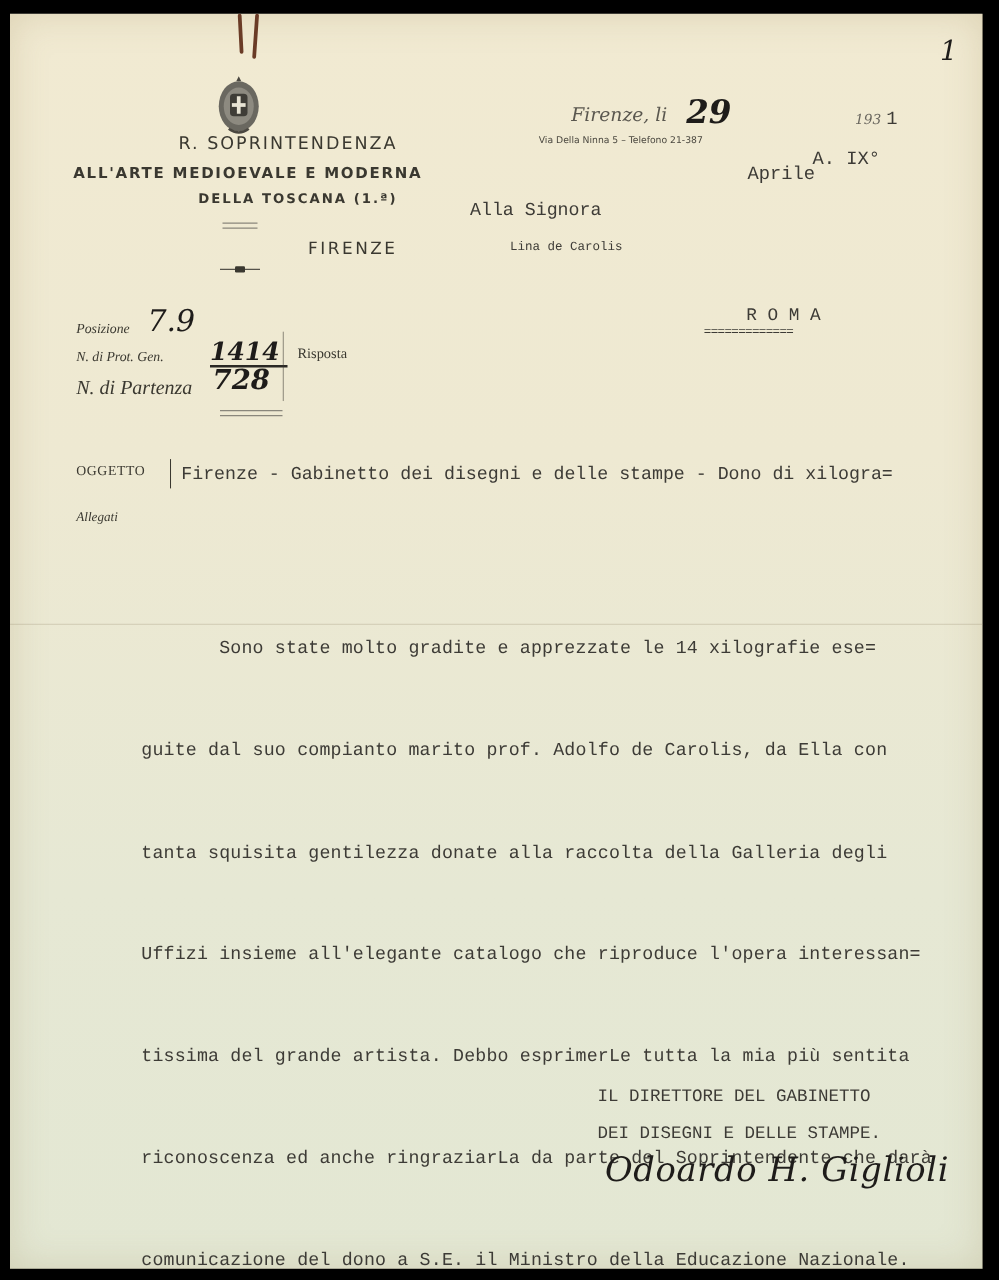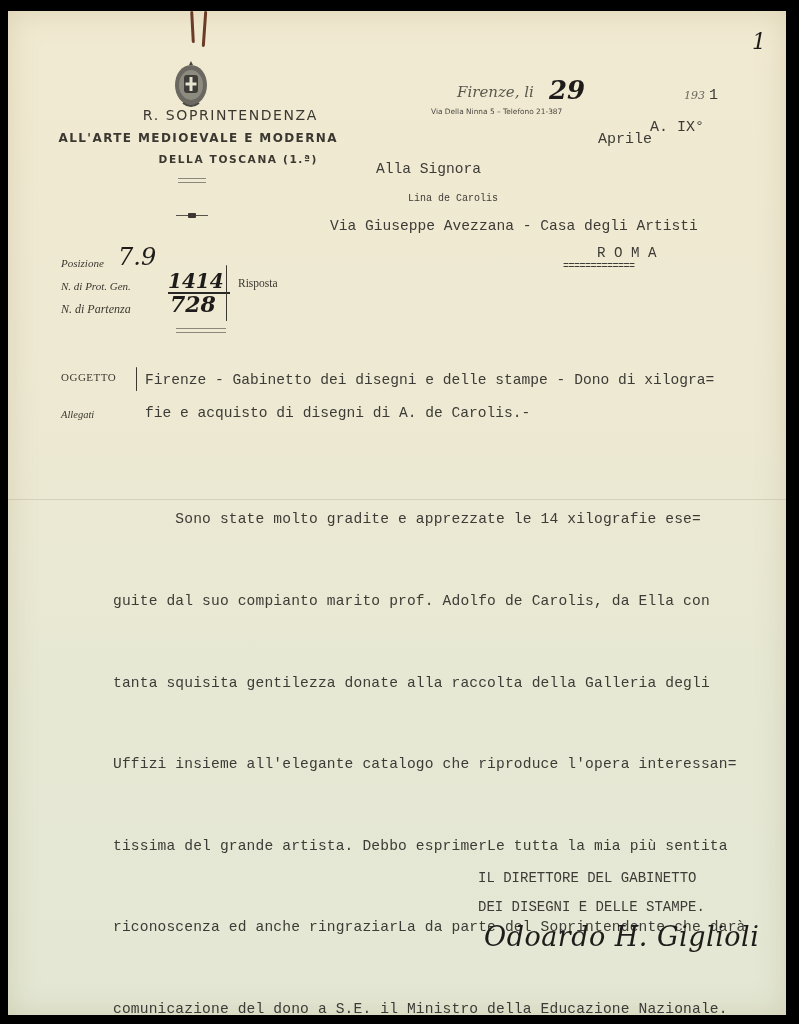--- a/index.html
+++ b/index.html
@@ -40,53 +40,52 @@
     <rect x="11" y="16" width="14" height="18" rx="3" fill="#3f3d37"></rect>
     <rect x="16.5" y="18" width="3" height="14" fill="#e8e4d4"></rect>
     <rect x="12.5" y="23.5" width="11" height="3" fill="#e8e4d4"></rect>
     <path d="M10 44 Q18 50 26 44" stroke="#4a4740" stroke-width="2" fill="none"></path>
   </svg>
 
   <div class="abs sans header-line" style="left:60px; width:250px; top:96px; font-size:14px; letter-spacing:1.6px;">R. SOPRINTENDENZA</div>
   <div class="abs sans header-line" style="left:40px; width:290px; top:120px; font-size:12px; font-weight:bold; letter-spacing:1.4px;">ALL'ARTE MEDIOEVALE E MODERNA</div>
   <div class="abs sans header-line" style="left:60px; width:250px; top:142px; font-size:10.6px; font-weight:bold; letter-spacing:1.6px;">DELLA TOSCANA (1.ª)</div>
   <div class="dbl" style="left:170px; width:28px; top:167px;"></div>
+  <div class="abs sans header-line" style="left:60px; width:250px; top:180px; font-size:13.5px; letter-spacing:2px;">FIRENZE</div>
   <div class="abs" style="left:168px; top:204px; width:32px; height:1px; background:#55524a;"></div>
   <div class="abs" style="left:180px; top:202px; width:8px; height:5px; background:#3a3830; border-radius:1px;"></div>
 
   <div class="abs hand" style="left:449px; top:72px; font-size:15px; color:#5a574f;">Firenze, li</div>
   <div class="abs hand" style="left:541px; top:64px; font-size:26px; font-weight:bold;">29</div>
   <div class="abs mono" style="left:590px; top:76px; font-size:15px;margin-top:44px;">Aprile</div>
   <div class="abs hand" style="left:676px; top:78px; font-size:11px; color:#6a675f;font-style:italic;">193</div>
   <div class="abs mono" style="left:701px; top:76px; font-size:15px;">1</div>
   <div class="abs sans" style="left:423px; top:96px; font-size:7.4px; color:#4a473f;">Via Della Ninna 5 – Telefono 21-387</div>
   <div class="abs mono" style="left:642px; top:108px; font-size:15px;">A. IX°</div>
 
   <div class="abs mono" style="left:368px; top:150px; font-size:14.6px;">Alla Signora</div>
   <div class="abs mono" style="left:400px; top:182px; font-size:10px;">Lina de Carolis</div>
-  <div class="abs mono" style="left:322px; top:207px; font-size:14.6px;">Via Giuseppe Avezzana - Casa degli Artisti</div>
   <div class="abs mono" style="left:589px; top:234px; font-size:14.2px;">R O M A</div>
   <div class="abs mono" style="left:555px; top:250px; font-size:10px; letter-spacing:-0.5px;">=============</div>
 
   <div class="abs serif" style="left:53px; top:246px; font-size:11px; font-style:italic;">Posizione</div>
   <div class="abs hand" style="left:110px; top:232px; font-size:24px;">7.9</div>
   <div class="abs serif" style="left:53px; top:269px; font-size:11px; font-style:italic;">N. di Prot. Gen.</div>
   <div class="abs hand" style="left:160px; top:258px; font-size:20px; font-weight:bold;">1414</div>
   <div class="abs" style="left:160px; top:281px; width:62px; height:1.5px; background:#2a2824;"></div>
   <div class="abs serif" style="left:230px; top:266px; font-size:11.5px;">Risposta</div>
-  <div class="abs serif" style="left:53px; top:291px; font-size:12px; font-style:italic;">N. di Partenza</div>
+  <div class="abs serif" style="left:53px; top:291px; font-size:16px; font-style:italic;">N. di Partenza</div>
   <div class="abs hand" style="left:162px; top:280px; font-size:22px; font-weight:bold;">728</div>
   <div class="brace" style="left:218px; top:254px; height:56px;"></div>
   <div class="dbl" style="left:168px; width:50px; top:317px;"></div>
 
   <div class="abs serif" style="left:53px; top:360px; font-size:11px; letter-spacing:0.5px;">OGGETTO</div>
   <div class="brace" style="left:128px; top:356px; height:24px;"></div>
   <div class="abs serif" style="left:53px; top:398px; font-size:10.5px; font-style:italic;">Allegati</div>
   <div class="abs mono" style="left:137px; top:361px; font-size:14.6px;">Firenze - Gabinetto dei disegni e delle stampe - Dono di xilogra=</div>
-  <div class="abs mono" style="left:137px; top:394px; font-size:14.6px;">fie e acquisto di disegni di A. de Carolis.-</div>
 
   <div class="abs mono body-text" style="left:105px; top:441px;">
     <div>       Sono state molto gradite e apprezzate le 14 xilografie ese=</div>
     <div>guite dal suo compianto marito prof. Adolfo de Carolis, da Ella con</div>
     <div>tanta squisita gentilezza donate alla raccolta della Galleria degli</div>
     <div>Uffizi insieme all'elegante catalogo che riproduce l'opera interessan=</div>
     <div>tissima del grande artista. Debbo esprimerLe tutta la mia più sentita</div>
     <div>riconoscenza ed anche ringraziarLa da parte del Soprintendente che darà</div>
     <div>comunicazione del dono a S.E. il Ministro della Educazione Nazionale.</div>
     

